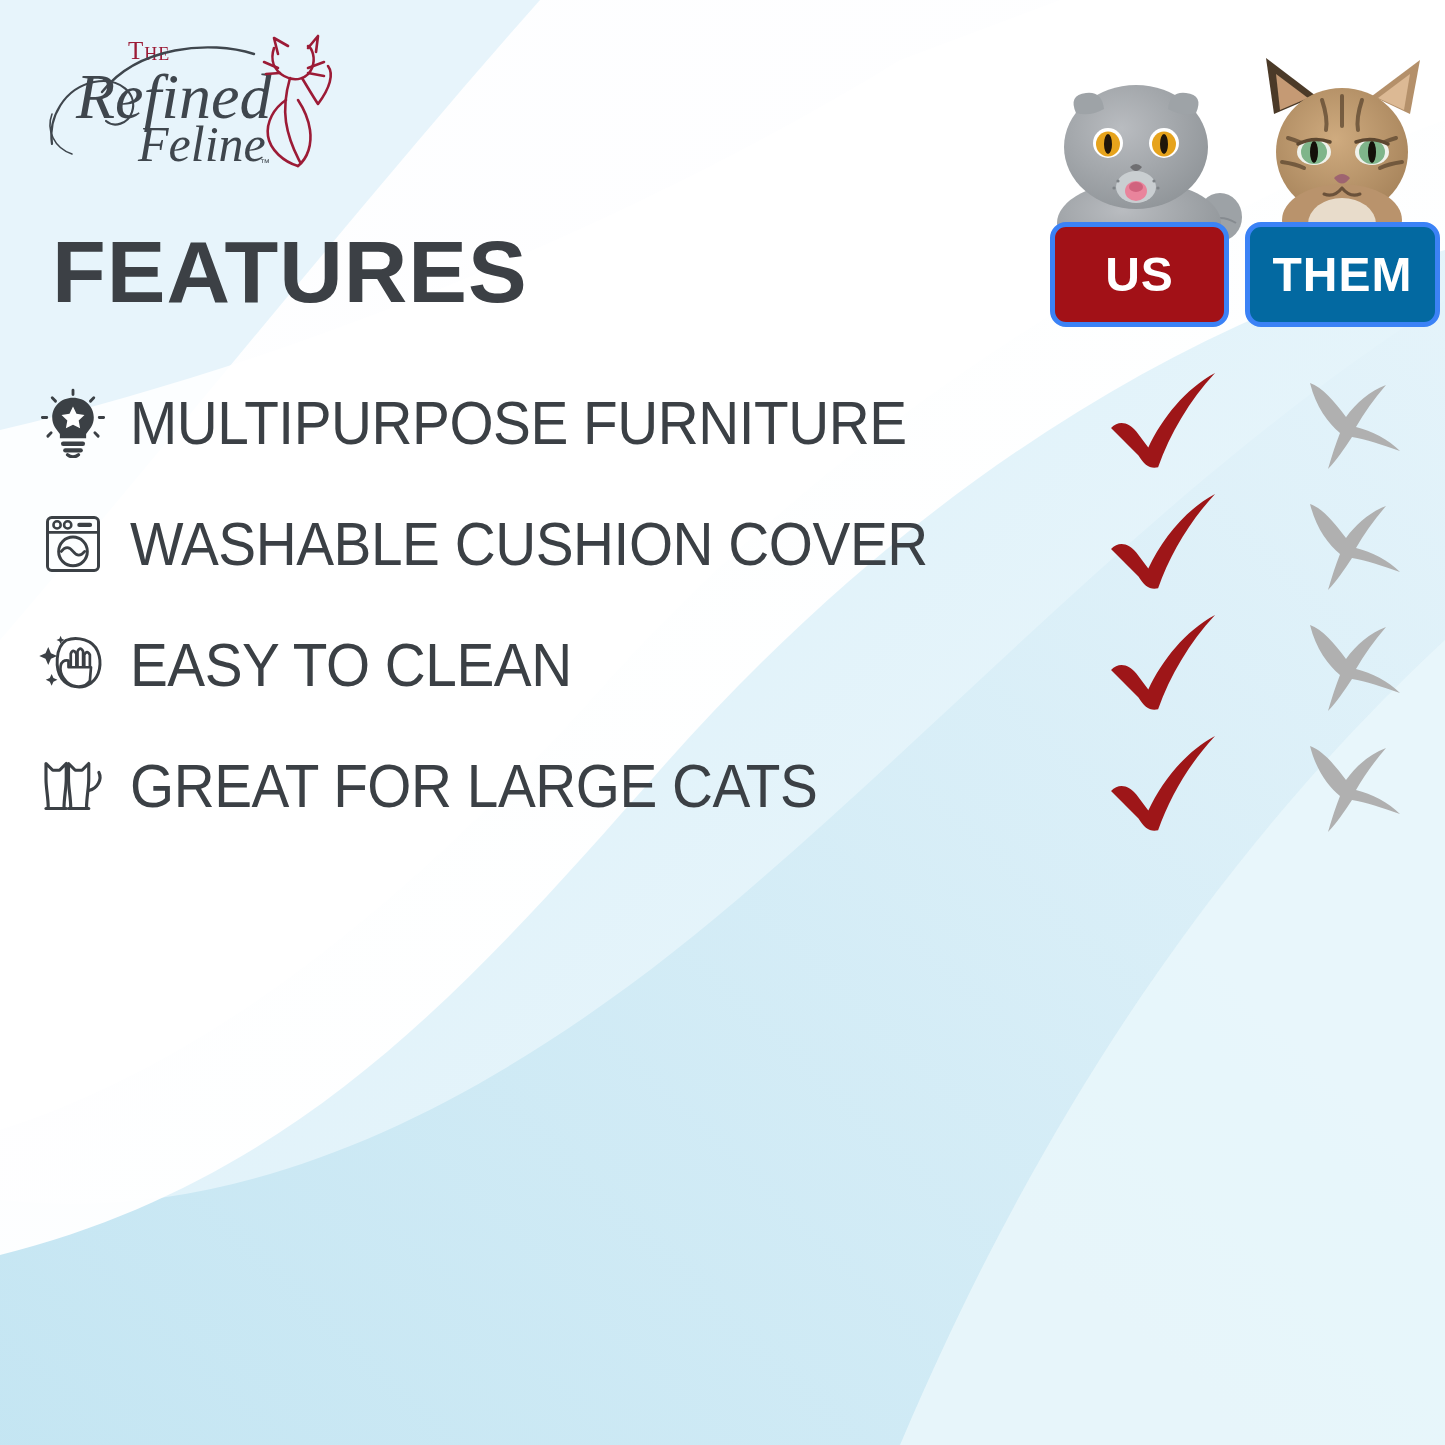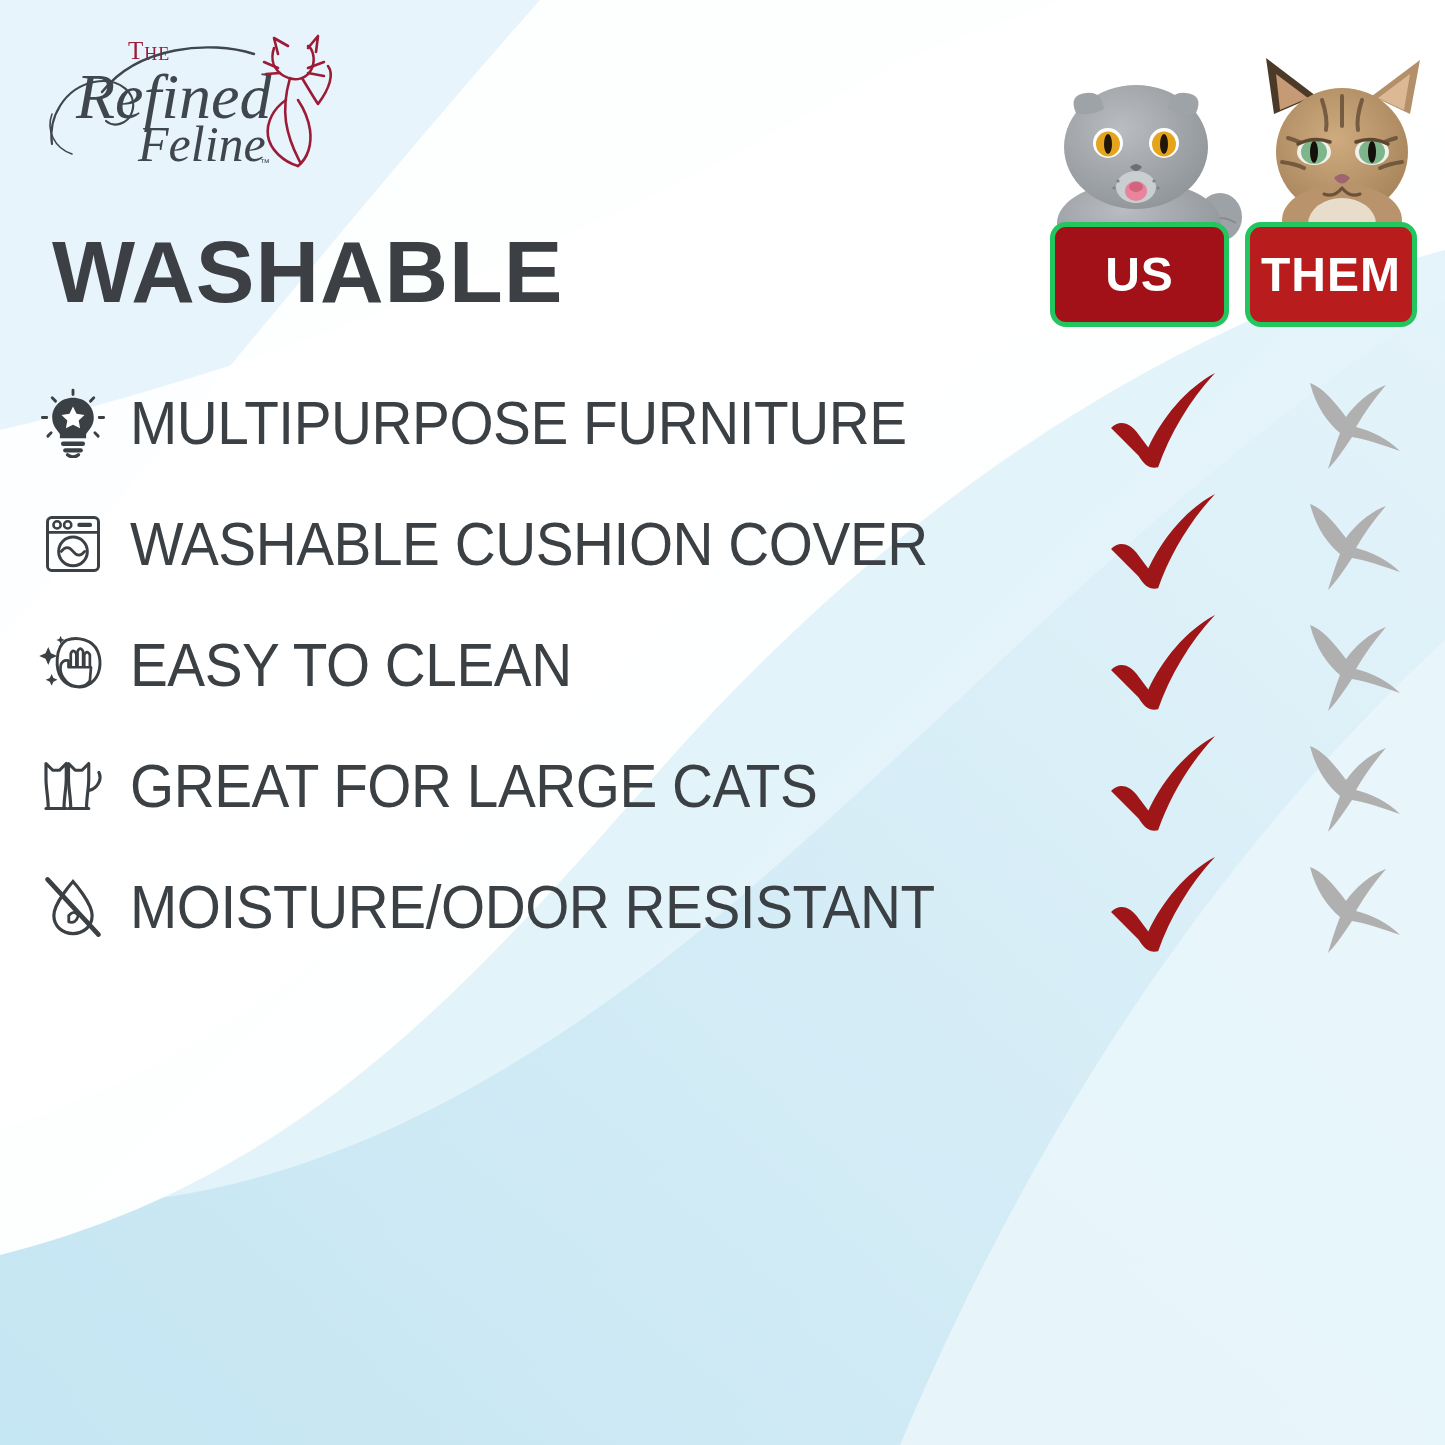--- a/index.html
+++ b/index.html
@@ -51,21 +51,21 @@
   .badge-row {
     position: absolute;
     left: 1050px;
     top: 222px;
     display: flex;
     gap: 16px;
     align-items: stretch;
   }
   .badge {
     border-radius: 16px;
-    border: 5px solid #22c55e;
+    border: 5px solid #3b82f6;
     display: flex;
     align-items: center;
     justify-content: center;
     box-sizing: border-box;
     height: 105px;
     position: relative;
     z-index: 4;
   }
   .badge span {
     color: #ffffff;
@@ -73,22 +73,22 @@
     font-size: 48px;
     letter-spacing: 1px;
     line-height: 1;
     font-family: "Liberation Sans", sans-serif;
   }
   .badge-us {
     width: 179px;
     background: #a21117;
   }
   .badge-them {
-    width: 172px;
-    background: #b91c1c;
+    width: 195px;
+    background: #0369a1;
   }
 
   
   .cat-photo {
     position: absolute;
     z-index: 2;
   }
   .cat-grey { left: 1044px; top: 55px; width: 230px; height: 185px; }
   .cat-tabby { left: 1252px; top: 52px; width: 180px; height: 190px; }
 
@@ -192,21 +192,21 @@
         <path d="M232,22 C228,34 232,44 242,50 C254,57 266,52 270,42 C274,32 270,22 266,20"></path>
         <path d="M236,42 L222,36 M238,47 L224,48 M266,42 L282,36 M266,47 L282,50"></path>
         <path d="M248,52 C244,66 242,82 244,96 C247,116 254,128 258,136"></path>
         <path d="M260,52 C266,62 272,72 276,78 C288,62 292,48 286,40"></path>
         <path d="M244,74 C232,82 224,96 226,110 C228,124 242,136 256,140"></path>
         <path d="M256,140 C266,132 270,118 268,104 C266,90 260,80 256,74"></path>
       </g>
     </svg>
   </div>
 
-  <div class="features-title">WASHABLE</div>
+  <div class="features-title">FEATURES</div>
 
   <svg class="cat-photo cat-grey" viewBox="0 0 230 185">
     <defs>
       <radialGradient id="furG" cx="0.4" cy="0.35" r="0.75">
         <stop offset="0%" stop-color="#b9bcc0"></stop>
         <stop offset="100%" stop-color="#8d9296"></stop>
       </radialGradient>
     </defs>
 
     <ellipse cx="176" cy="162" rx="22" ry="24" fill="#9da2a6"></ellipse>
@@ -393,36 +393,16 @@
           <path d="M6,58 C14,50 24,52 32,62 L44,78 C58,48 82,18 112,2 C86,30 66,64 54,98 C46,100 40,96 34,86 Z" fill="#9e1618"></path>
         </svg>
       </div>
       <div class="row-cross">
         <svg viewBox="0 0 108 92" width="108" height="92">
           <path d="M14,6 C26,10 38,24 50,40 C60,26 74,14 90,8 C78,22 68,36 60,50 C76,54 92,62 104,74 C86,68 70,62 56,60 C48,72 40,84 32,92 C36,78 40,66 44,56 C32,46 20,30 14,6 Z" fill="#b0b0b0"></path>
         </svg>
       </div>
     </div>
 
-    <div class="row">
-      <div class="row-icon">
-        <svg viewBox="0 0 64 64" width="68" height="68">
-          <path d="M32,8 C32,8 14,28 14,40 C14,50 22,57 32,57 C42,57 50,50 50,40 C50,28 32,8 32,8 Z" fill="none" stroke="#3b4045" stroke-width="3"></path>
-          <path d="M28,40 q5,-6 9,0 q-2,8 -9,6 Z" fill="none" stroke="#3b4045" stroke-width="2.6" stroke-linejoin="round"></path>
-          <line x1="8" y1="6" x2="56" y2="58" stroke="#3b4045" stroke-width="4.4" stroke-linecap="round"></line>
-        </svg>
-      </div>
-      <div class="row-label">MOISTURE/ODOR RESISTANT</div>
-      <div class="row-check">
-        <svg viewBox="0 0 120 106" width="118" height="104">
-          <path d="M6,58 C14,50 24,52 32,62 L44,78 C58,48 82,18 112,2 C86,30 66,64 54,98 C46,100 40,96 34,86 Z" fill="#9e1618"></path>
-        </svg>
-      </div>
-      <div class="row-cross">
-        <svg viewBox="0 0 108 92" width="108" height="92">
-          <path d="M14,6 C26,10 38,24 50,40 C60,26 74,14 90,8 C78,22 68,36 60,50 C76,54 92,62 104,74 C86,68 70,62 56,60 C48,72 40,84 32,92 C36,78 40,66 44,56 C32,46 20,30 14,6 Z" fill="#b0b0b0"></path>
-        </svg>
-      </div>
-    </div>
 
 
   </div>
 </div>
 
 </body></html>

